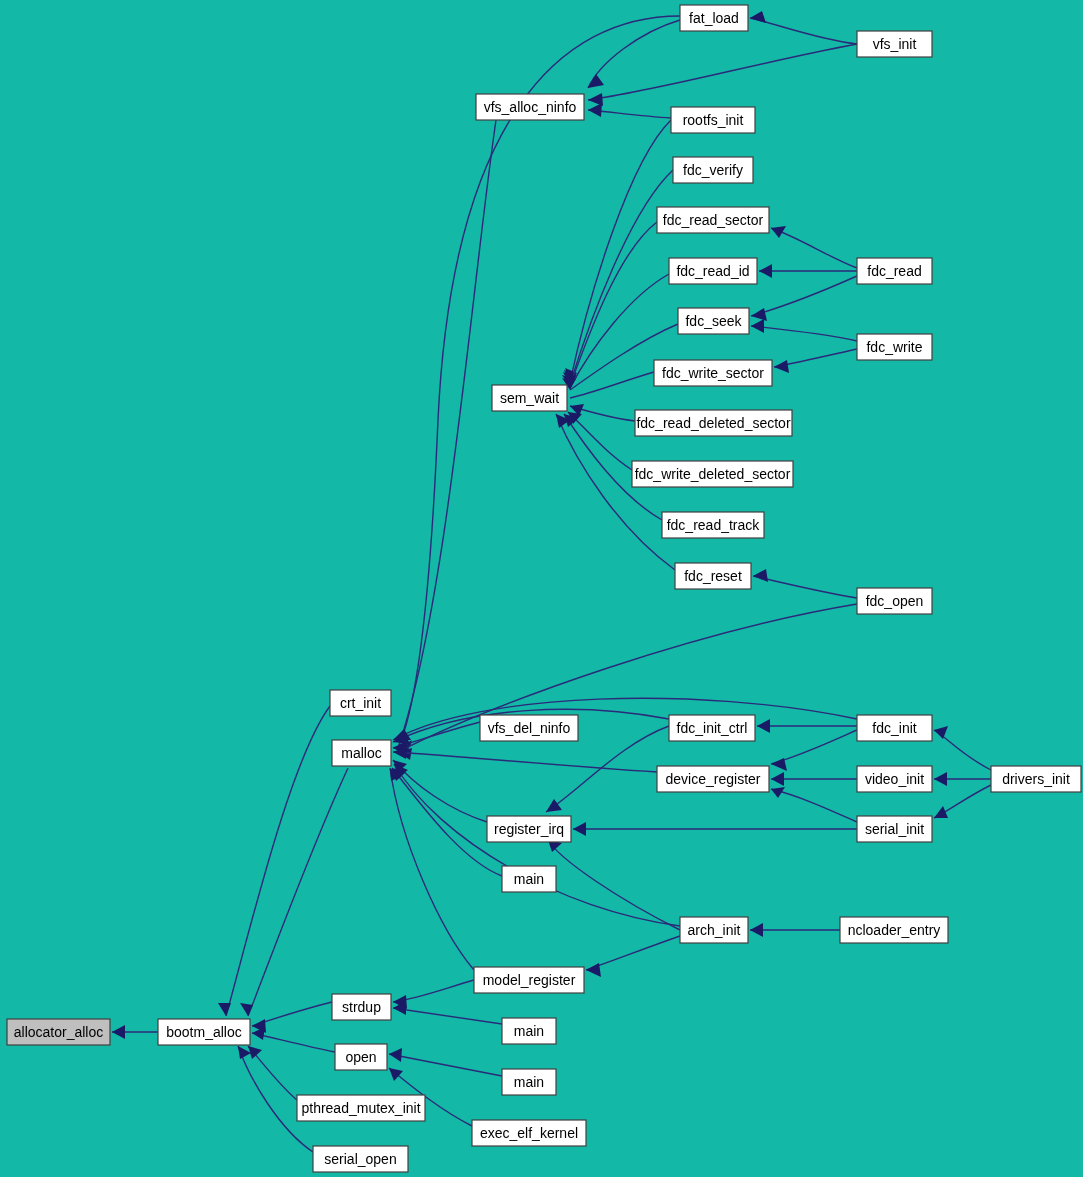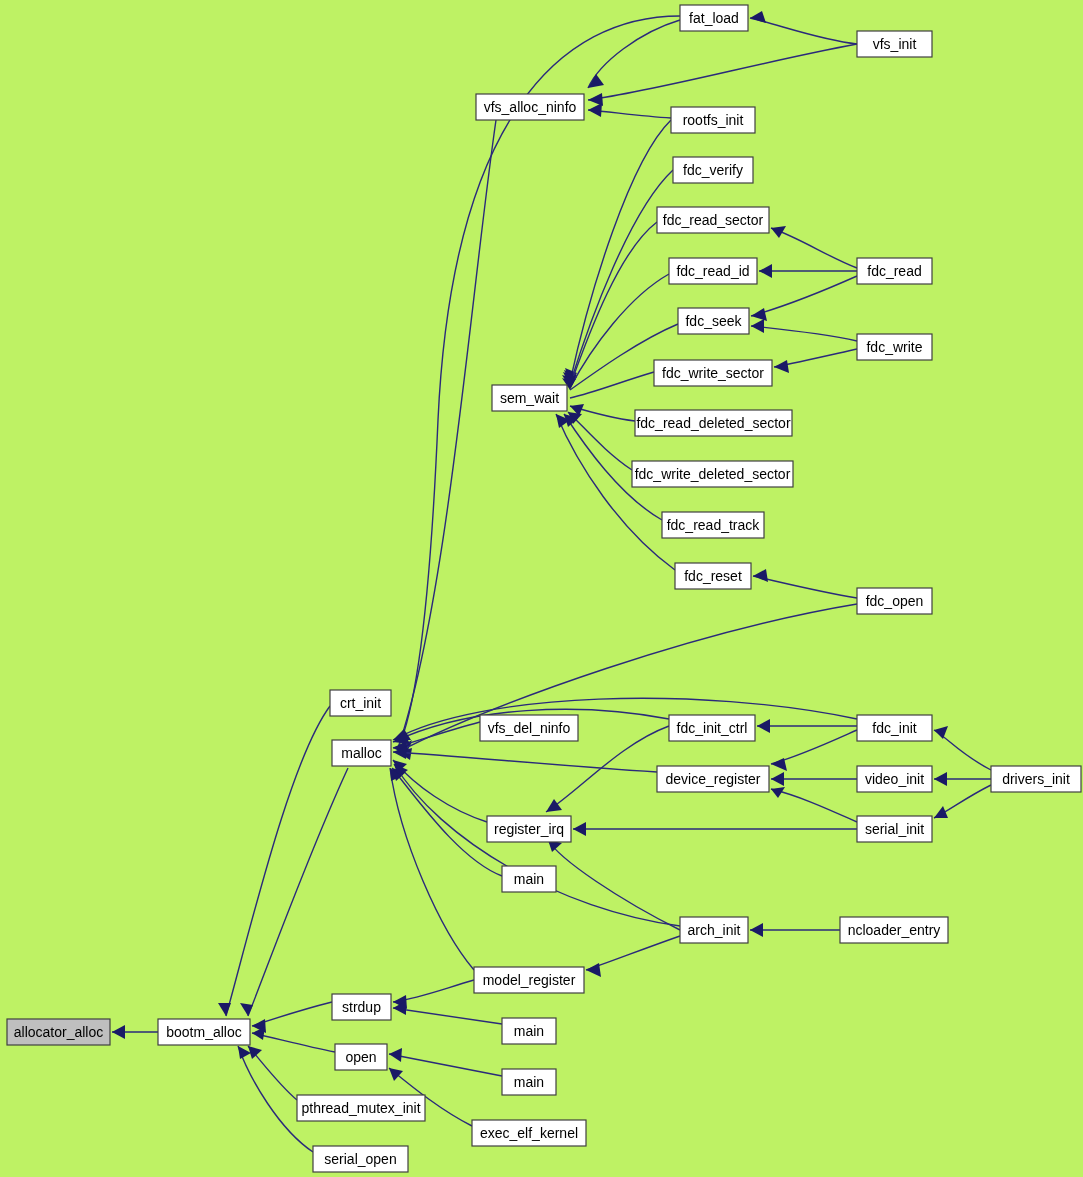--- a/index.html
+++ b/index.html
@@ -4,21 +4,21 @@
 <style>
   html, body {
     margin: 0;
     padding: 0;
     background: #ffffff;
   }
   #graph-root {
     position: relative;
     width: 1083px;
     height: 1177px;
-    background: #bef264;
+    background: #14b8a6;
     font-family: "Liberation Sans", sans-serif;
     overflow: hidden;
   }
   svg#callgraph {
     position: absolute;
     left: 0;
     top: 0;
     width: 1083px;
     height: 1177px;
     display: block;

